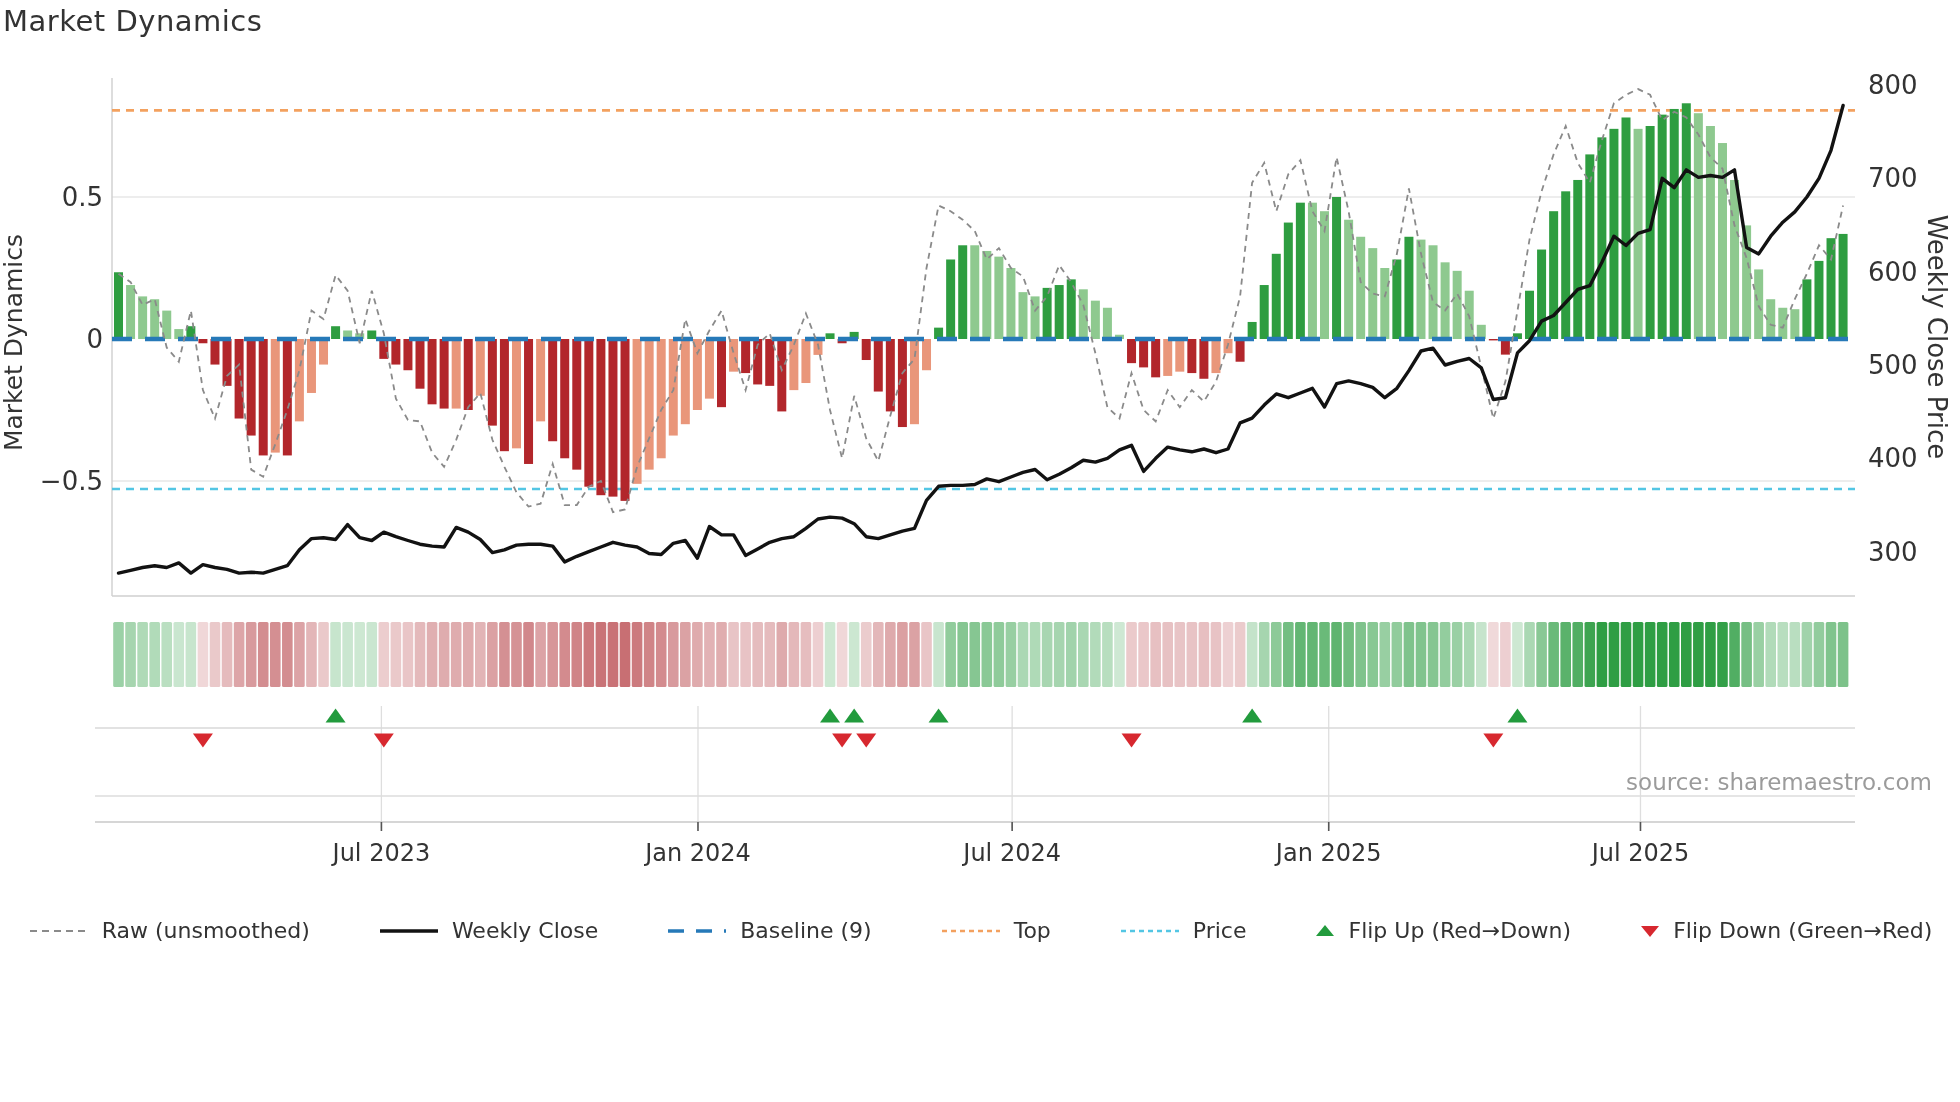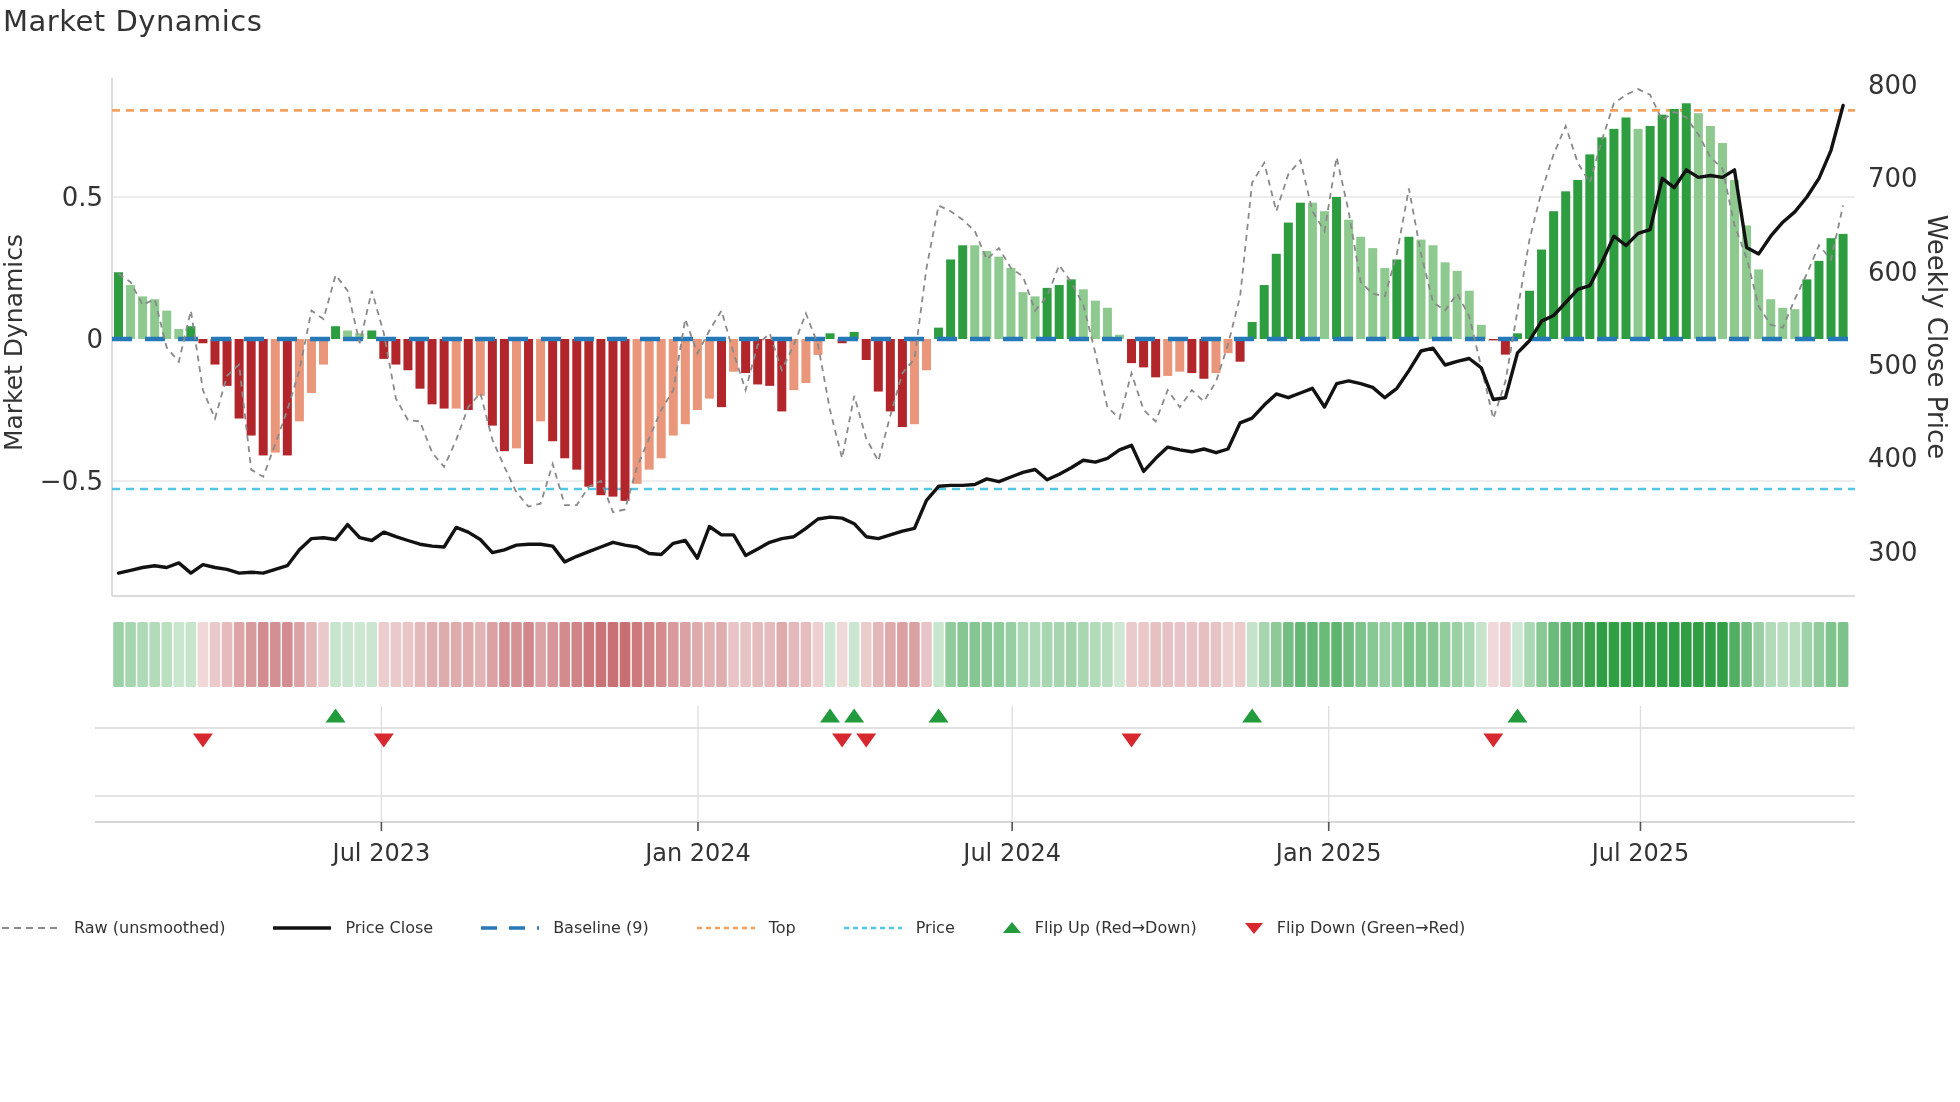--- a/index.html
+++ b/index.html
@@ -6,22 +6,22 @@
     font-family:"DejaVu Sans", sans-serif;}
   #stage{position:relative;width:1562px;height:1102px;}
   #chart-svg{position:absolute;left:0;top:0;}
   .title{position:absolute;left:3px;top:4px;font-size:29px;color:#333333;letter-spacing:0.5px;}
   .ylabel-left{position:absolute;left:-152px;top:328px;width:330px;text-align:center;
     transform:rotate(-90deg);font-size:25px;color:#333333;}
   .ylabel-right{position:absolute;left:1772px;top:322px;width:330px;text-align:center;
     transform:rotate(90deg);font-size:26px;color:#333333;}
   .source{position:absolute;left:1232px;top:769px;width:700px;text-align:right;
     font-size:23px;color:#9b9b9b;}
-  .legend{position:absolute;left:0;top:918px;width:1960px;display:flex;justify-content:flex-start;
-    align-items:center;gap:46px;font-size:16px;color:#333333;}
+  .legend{position:absolute;left:0;top:918px;width:1960px;display:flex;justify-content:center;
+    align-items:center;gap:68px;font-size:22px;color:#333333;}
   .legend-item{display:flex;align-items:center;gap:12px;}
   .swatch{display:inline-block;line-height:0;}
 </style>
 </head>
 <body>
 
 <div id="stage">
 
   <div class="title">Market Dynamics</div>
 
@@ -367,33 +367,34 @@
       <text x="1868" y="94" text-anchor="start" font-size="26" fill="#333333" font-family="DejaVu Sans, sans-serif">800</text>
       <text x="1868" y="187.333" text-anchor="start" font-size="26" fill="#333333" font-family="DejaVu Sans, sans-serif">700</text>
       <text x="1868" y="280.666" text-anchor="start" font-size="26" fill="#333333" font-family="DejaVu Sans, sans-serif">600</text>
       <text x="1868" y="373.999" text-anchor="start" font-size="26" fill="#333333" font-family="DejaVu Sans, sans-serif">500</text>
       <text x="1868" y="467.332" text-anchor="start" font-size="26" fill="#333333" font-family="DejaVu Sans, sans-serif">400</text>
       <text x="1868" y="560.665" text-anchor="start" font-size="26" fill="#333333" font-family="DejaVu Sans, sans-serif">300</text>
     </svg>
 
   <div class="ylabel-left">Market Dynamics</div>
   <div class="ylabel-right">Weekly Close Price</div>
+  <div class="source">source: sharemaestro.com</div>
 
   <div class="legend">
     <div class="legend-item">
       <span class="swatch"><svg xmlns="http://www.w3.org/2000/svg" width="62" height="18" viewBox="0 0 62 18">
             <line x1="2" y1="9" x2="60" y2="9" stroke="#8a8a8a" stroke-width="2" stroke-dasharray="7 5"></line>
           </svg></span>
       <span>Raw (unsmoothed)</span>
     </div>
     <div class="legend-item">
       <span class="swatch"><svg xmlns="http://www.w3.org/2000/svg" width="62" height="18" viewBox="0 0 62 18">
             <line x1="2" y1="9" x2="60" y2="9" stroke="#121212" stroke-width="3.4"></line>
           </svg></span>
-      <span>Price Close</span>
+      <span>Weekly Close</span>
     </div>
     <div class="legend-item">
       <span class="swatch"><svg xmlns="http://www.w3.org/2000/svg" width="62" height="18" viewBox="0 0 62 18">
             <line x1="2" y1="9" x2="60" y2="9" stroke="#2679b8" stroke-width="3.6" stroke-dasharray="16 12"></line>
           </svg></span>
       <span>Baseline (9)</span>
     </div>
     <div class="legend-item">
       <span class="swatch"><svg xmlns="http://www.w3.org/2000/svg" width="62" height="18" viewBox="0 0 62 18">
             <line x1="2" y1="9" x2="60" y2="9" stroke="#f3a15f" stroke-width="2.6" stroke-dasharray="5 4"></line>

